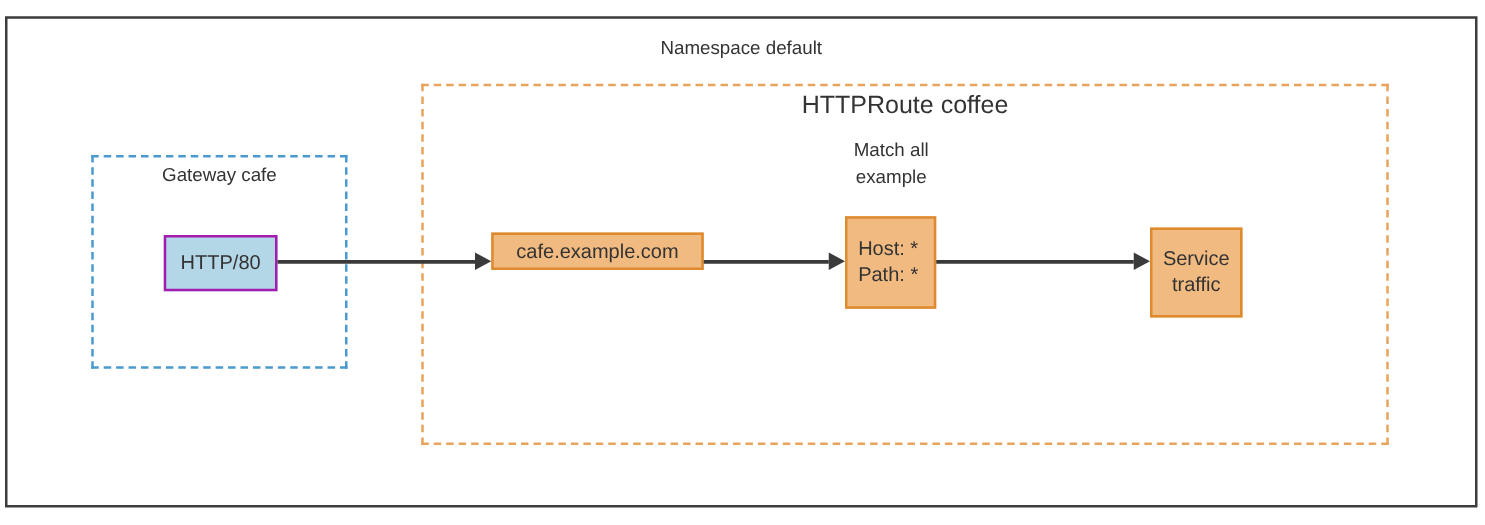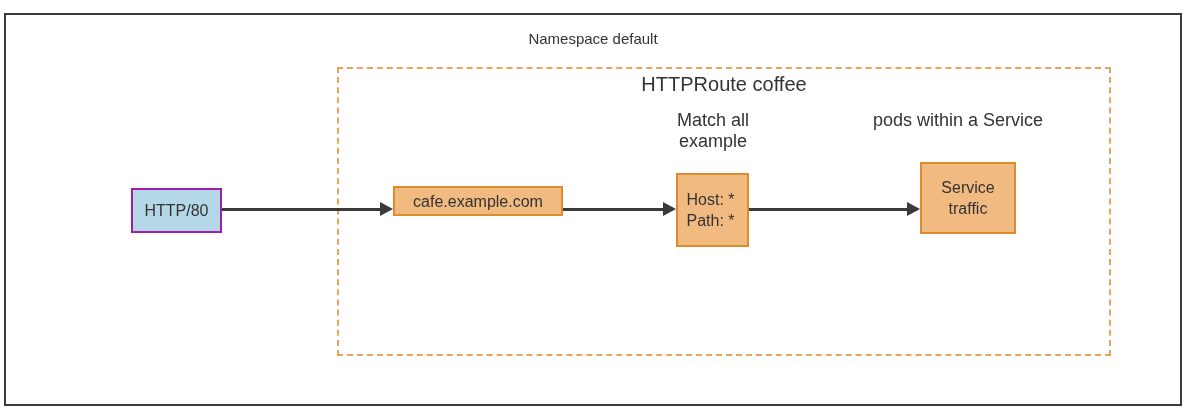--- a/index.html
+++ b/index.html
@@ -78,26 +78,26 @@
     border: 2px solid #a21caf;
   }
   .node-orange {
     background: #f1ba80;
     border: 2px solid #de8b30;
   }
   .node-listener   { left: 131px; top: 188px; width: 91px;  height: 45px; }
   .node-hostname   { left: 393px; top: 186px; width: 170px; height: 30px; }
   .node-match      { left: 676px; top: 173px; width: 73px;  height: 74px; justify-content: center; }
   .node-match .node-line { text-align: left; width: 52px; }
-  .node-service    { left: 920px; top: 162px; width: 96px;  height: 72px; }
+  .node-service    { left: 920px; top: 182px; width: 74px;  height: 72px; }
   
   .annotation {
     position: absolute;
     text-align: center;
-    font-size: 18px;
+    font-size: 15px;
     line-height: 21px;
     color: #333333;
   }
   .annotation-match   { left: 613px; top: 110px; width: 200px; }
   .annotation-service { left: 848px; top: 110px; width: 220px; }
   
   .arrow {
     position: absolute;
     height: 3px;
     background: #3a3a3a;
@@ -121,32 +121,34 @@
 <body>
 
 <div class="canvas">
 
   <div class="namespace-box">
 
     <div class="namespace-title">Namespace default</div>
 
   </div>
 
+  <div class="gateway-group">
+    <div class="gateway-group-label">Gateway cafe</div>
+  </div>
 
   <div class="route-group">
     <div class="route-group-label">HTTPRoute coffee</div>
   </div>
 
   <div class="annotation annotation-match">
     <div class="annotation-line">Match all</div>
     <div class="annotation-line">example</div>
   </div>
 
   <div class="annotation annotation-service">
-    <div class="annotation-line">pods within a Service</div>
   </div>
 
   <div class="node node-blue node-listener">
     <div class="node-line">HTTP/80</div>
   </div>
 
   <div class="node node-orange node-hostname">
     <div class="node-line">cafe.example.com</div>
   </div>
 

